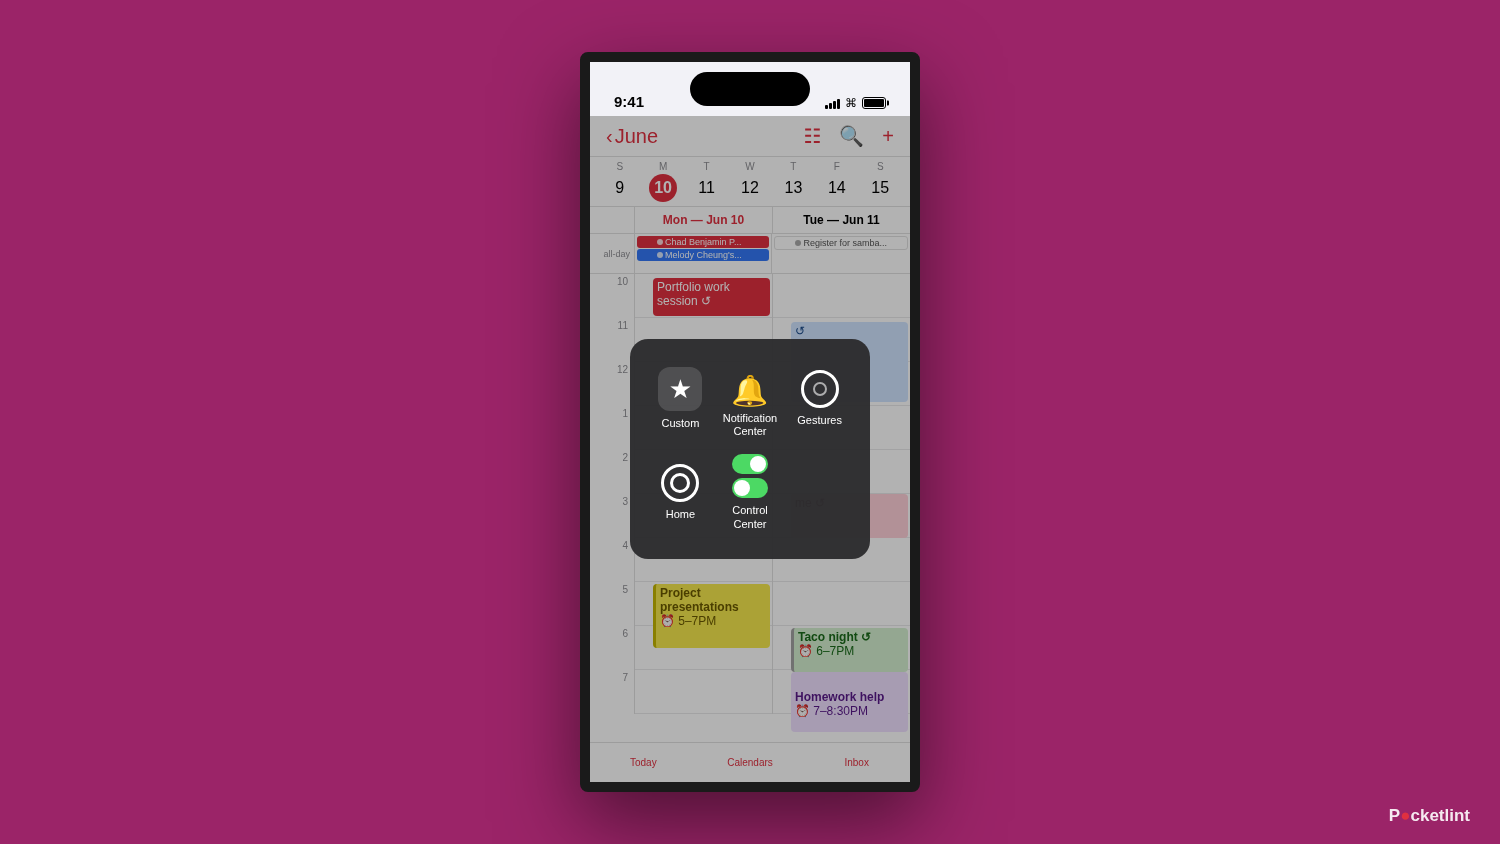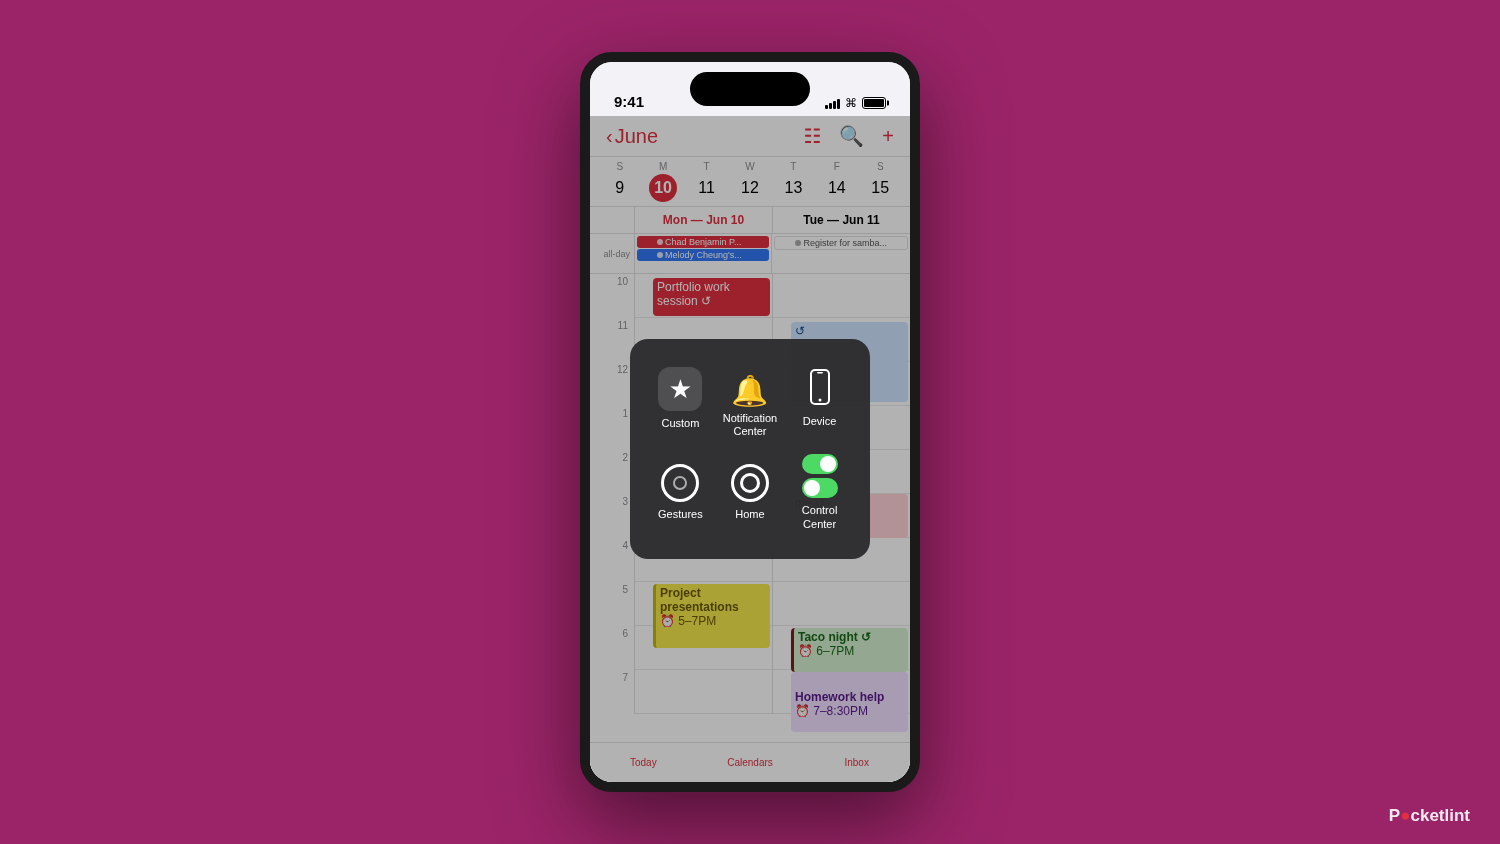--- a/index.html
+++ b/index.html
@@ -12,21 +12,21 @@
       align-items: center;
       justify-content: center;
       font-family: -apple-system, BlinkMacSystemFont, 'SF Pro Display', 'Helvetica Neue', sans-serif;
       overflow: hidden;
     }
 
     .phone-frame {
       width: 340px;
       height: 740px;
       background: #f2f2f7;
-      border-radius: 32px;
+      border-radius: 8px;
       border: 10px solid #1a1a1a;
       position: relative;
       overflow: hidden;
       box-shadow: 0 30px 80px rgba(0,0,0,0.5);
     }
 
     
     .dynamic-island {
       position: absolute;
       top: 10px;
@@ -631,21 +631,21 @@
               <div class="hour-line"></div>
 
               <div class="event-block" style="top:48px;height:80px;background:#d0e4ff;color:#1a4a8a;">
                 <span>↺</span>
               </div>
 
               <div class="event-block" style="top:220px;height:44px;background:#ffd0d8;color:#8a1a2a;">
                 <span>me ↺</span>
               </div>
 
-              <div class="event-block" style="top:354px;height:44px;background:#d4f0d0;color:#1a6a1a;border-left:3px solid #7f1d1d;">
+              <div class="event-block" style="top:354px;height:44px;background:#d4f0d0;color:#1a6a1a;border-left:3px solid #a3a3a3;">
                 <div style="font-weight:700;">Taco night ↺</div>
                 <div>⏰ 6–7PM</div>
               </div>
 
               <div class="event-block" style="top:398px;height:60px;background:#f0e0ff;color:#5a1a8a;">
                 <div style="font-weight:700;margin-top:16px;">Homework help</div>
                 <div>⏰ 7–8:30PM</div>
               </div>
             </div>
           </div>
@@ -675,30 +675,20 @@
           <span class="popup-label">Custom</span>
         </div>
 
         <div class="popup-item" style="grid-column:2;grid-row:1;justify-content:flex-end;padding-bottom:4px;">
           <div style="display:flex;flex-direction:column;align-items:center;gap:4px;">
             <span style="font-size:30px;color:#fff;">🔔</span>
             <span class="popup-label">Notification<br>Center</span>
           </div>
         </div>
 
-        <div class="popup-item">
-          <div>
-            <svg width="22" height="36" viewBox="0 0 22 36">
-              <rect x="2" y="1" width="18" height="34" rx="4" ry="4" fill="none" stroke="#fff" stroke-width="2"></rect>
-              <rect x="8" y="3" width="6" height="1.5" rx="1" fill="#fff"></rect>
-              <circle cx="11" cy="31" r="1.5" fill="#fff"></circle>
-            </svg>
-          </div>
-          <span class="popup-label">Device</span>
-        </div>
 
         <div class="popup-item">
           <div class="gesture-circle">
             <div style="width:14px;height:14px;border-radius:50%;border:2px solid rgba(255,255,255,0.6);"></div>
           </div>
           <span class="popup-label">Gestures</span>
         </div>
 
         <div class="popup-item">
           <div class="home-circle">

